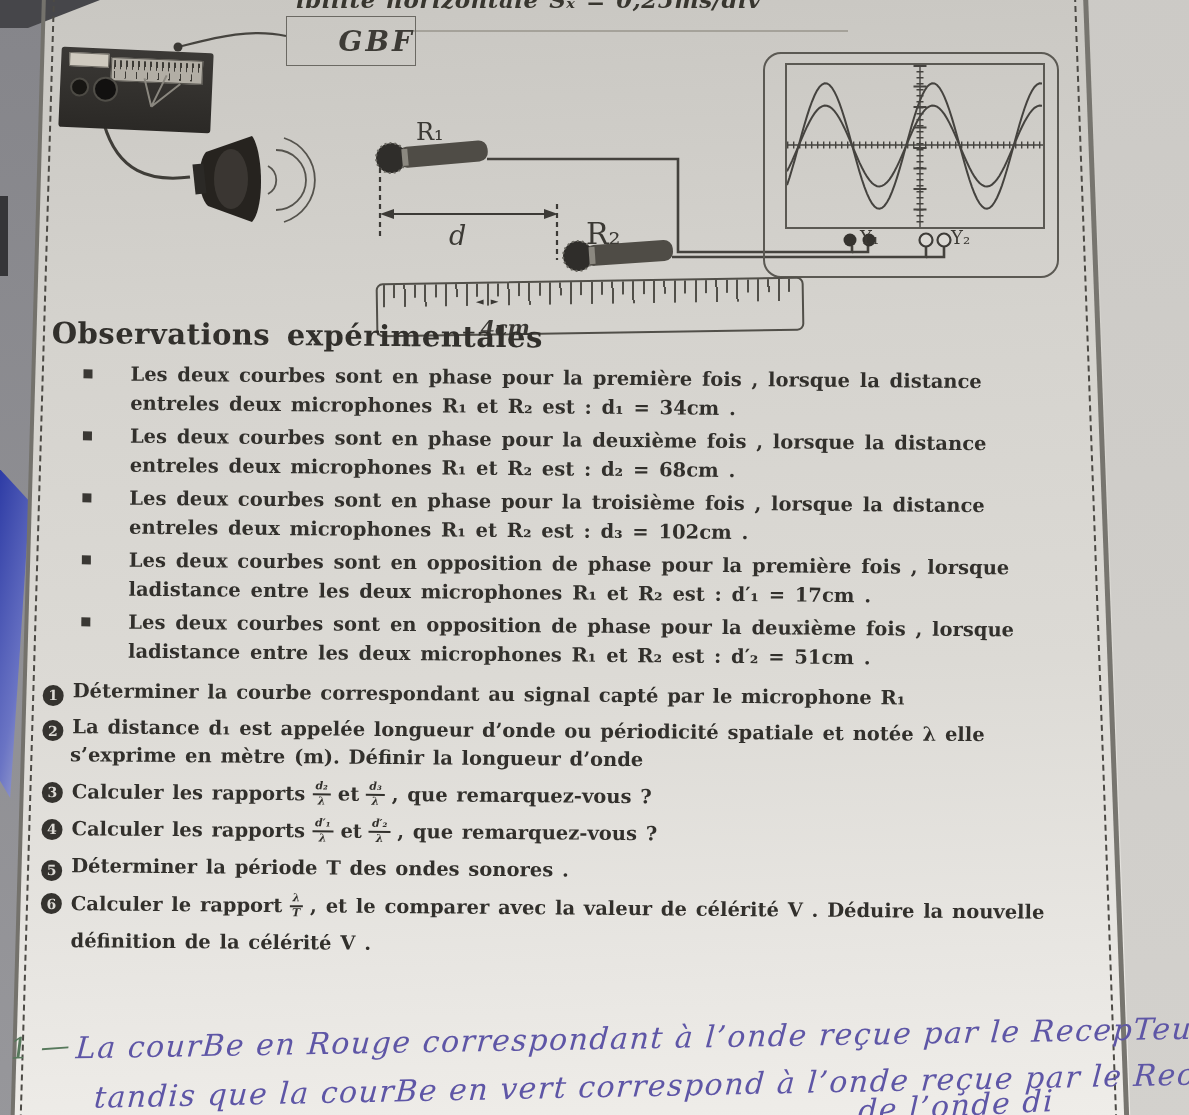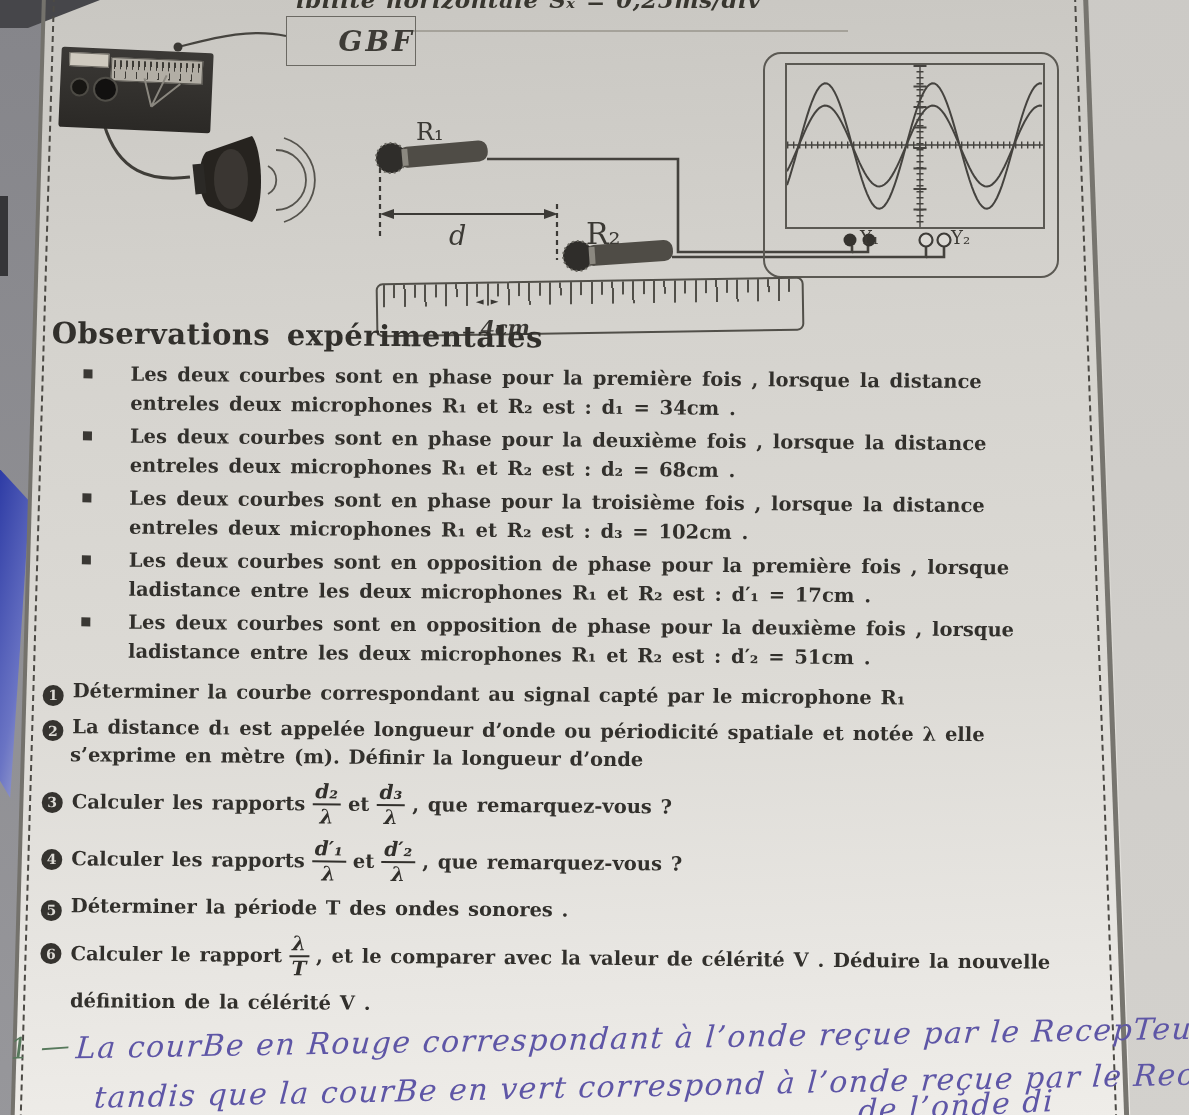--- a/index.html
+++ b/index.html
@@ -72,21 +72,21 @@
   ul.obs-list{list-style:none;margin:0;padding:0;}
   li.obs-item{display:flex;margin-bottom:5px;}
   .bullet-sq{width:9px;height:9px;background:#3a3834;margin:9px 38px 0 38px;flex:none;}
   .obs-text{font-size:19.5px;line-height:28.5px;word-spacing:3px;}
   .questions{margin-top:12px;}
   .question{font-size:19.5px;line-height:28px;word-spacing:2px;margin:7px 0;padding-left:28px;text-indent:-28px;}
   .question.fr{display:flex;align-items:center;padding-left:0;text-indent:0;margin:9px 0;}
   .qnum{display:inline-flex;width:21px;height:21px;border-radius:50%;background:#35332f;color:#dcdad5;
         align-items:center;justify-content:center;font-size:14px;font-weight:bold;margin-right:9px;
         flex:none;text-indent:0;vertical-align:-3px;}
-  .frac{display:inline-flex;flex-direction:column;align-items:center;font-style:italic;font-size:20px;
+  .frac{display:inline-flex;flex-direction:column;align-items:center;font-style:italic;font-size:11px;
         line-height:1.15;margin:0 7px;font-weight:bold;}
   .frac .fn{border-bottom:2px solid #32302c;padding:0 3px;}
   .q-line2{margin:2px 0 0 30px;padding-left:0;text-indent:0;}
   
   .hw{position:absolute;font-style:italic;color:#5e56a6;letter-spacing:1.5px;white-space:nowrap;
         font-family:"DejaVu Serif",serif;}
   #hw-num{left:10px;top:1030px;font-size:29px;color:#57795c;transform:rotate(-4deg);}
   #hw-line1{left:76px;top:1020px;font-size:30px;transform:rotate(-1deg) skewX(-5deg);}
   #hw-line2{left:94px;top:1068px;font-size:30px;transform:rotate(-1.2deg) skewX(-5deg);}
   #hw-line3{left:858px;top:1088px;font-size:30px;transform:rotate(-3deg) skewX(-5deg);}

